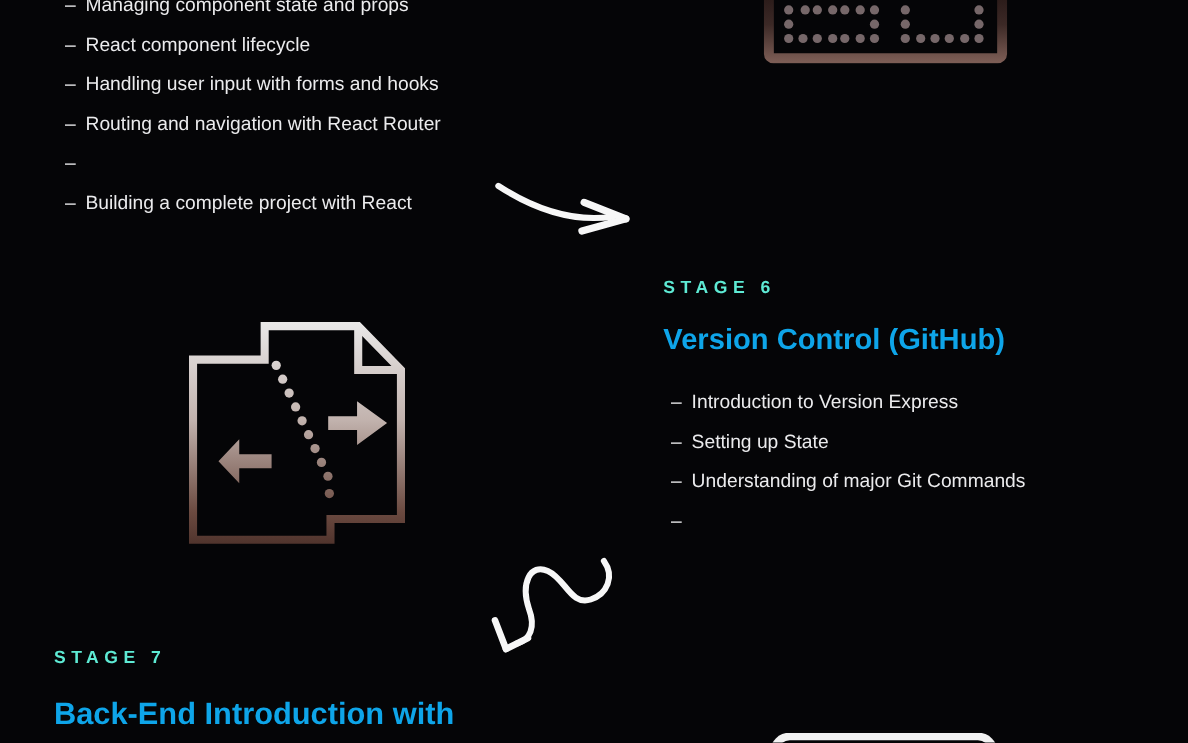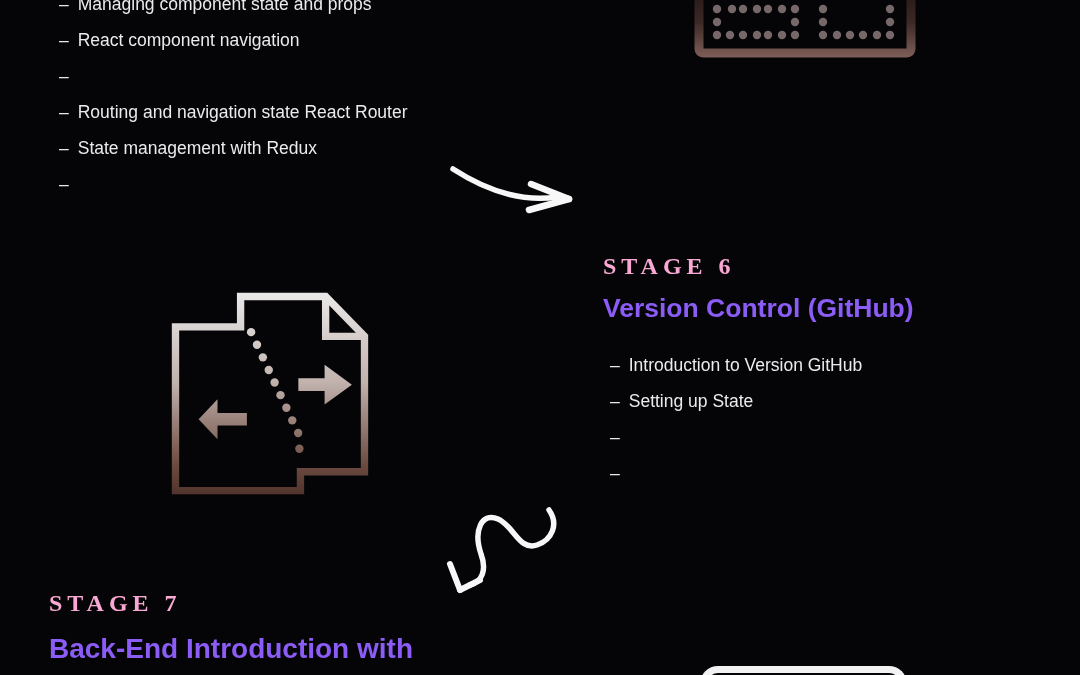--- a/index.html
+++ b/index.html
@@ -13,25 +13,25 @@
   
   .topic-list{position:absolute;color:#ebebed;font-size:17.5px;font-weight:400;}
   .topic-list .li{height:36px;display:flex;align-items:center;white-space:nowrap;}
   .topic-list .dash{margin-right:9px;}
 
   #stage5-list{left:59px;top:-14px;}
   #stage6-list{left:610px;top:347px;}
 
   
   .stage-label{
-    position:absolute;color:#f9a8d4;font-weight:700;
-    font-size:24px;letter-spacing:5px;white-space:nowrap;font-family:Liberation Serif, serif;
+    position:absolute;color:#5eead4;font-weight:700;
+    font-size:16px;letter-spacing:5px;white-space:nowrap;
   }
   .stage-title{
-    position:absolute;color:#8b5cf6;font-weight:700;
+    position:absolute;color:#0ea5e9;font-weight:700;
     font-size:26.5px;white-space:nowrap;
   }
   #stage6-label{left:603px;top:253px;}
   #stage6-title{left:603px;top:293px;}
   #stage7-label{left:49px;top:590px;text-align:right;}
   #stage7-title{left:49px;top:629px;font-size:28px;line-height:40px;white-space:normal;width:420px;}
 
   .abs-svg{position:absolute;display:block;}
   #top-dotted-icon{left:691px;top:0px;}
   #file-transfer-icon{left:165px;top:287px;}
@@ -50,35 +50,36 @@
 
 <div class="page">
 
   <div class="topic-list" id="stage5-list">
     <div class="li">
         <span class="dash">–</span>
         <span>Managing component state and props</span>
       </div>
     <div class="li">
         <span class="dash">–</span>
-        <span>React component navigation</span>
+        <span>React component lifecycle</span>
+      </div>
+    <div class="li">
+        <span class="dash">–</span>
+        <span>Handling user input with forms and hooks</span>
+      </div>
+    <div class="li">
+        <span class="dash">–</span>
+        <span>Routing and navigation with React Router</span>
       </div>
     <div class="li">
         <span class="dash">–</span>
       </div>
     <div class="li">
         <span class="dash">–</span>
-        <span>Routing and navigation state React Router</span>
-      </div>
-    <div class="li">
-        <span class="dash">–</span>
-        <span>State management with Redux</span>
-      </div>
-    <div class="li">
-        <span class="dash">–</span>
+        <span>Building a complete project with React</span>
       </div>
   </div>
 
   <svg class="abs-svg" id="top-dotted-icon" width="232" height="58" viewBox="0 0 232 58">
     <defs>
       <linearGradient id="topGrad" gradientUnits="userSpaceOnUse" x1="0" y1="-28" x2="0" y2="56">
         <stop offset="0" stop-color="#180d0c"></stop>
         <stop offset="0.6" stop-color="#3c2926"></stop>
         <stop offset="1" stop-color="#7c5d55"></stop>
       </linearGradient>
@@ -120,28 +121,29 @@
       <path d="M 124,42 L 86,27" stroke-width="6.5"></path>
       <path d="M 124,42 L 84,53" stroke-width="6.5"></path>
     </g>
   </svg>
 
   <div class="stage-label" id="stage6-label">STAGE 6</div>
   <div class="stage-title" id="stage6-title">Version Control (GitHub)</div>
   <div class="topic-list" id="stage6-list">
     <div class="li">
         <span class="dash">–</span>
-        <span>Introduction to Version GitHub</span>
+        <span>Introduction to Version Express</span>
       </div>
     <div class="li">
         <span class="dash">–</span>
         <span>Setting up State</span>
       </div>
     <div class="li">
         <span class="dash">–</span>
+        <span>Understanding of major Git Commands</span>
       </div>
     <div class="li">
         <span class="dash">–</span>
       </div>
   </div>
 
   <svg class="abs-svg" id="file-transfer-icon" width="210" height="210" viewBox="0 0 200 200">
     <defs>
       <linearGradient id="docGrad" gradientUnits="userSpaceOnUse" x1="0" y1="0" x2="0" y2="200">
         <stop offset="0" stop-color="#ececec"></stop>

